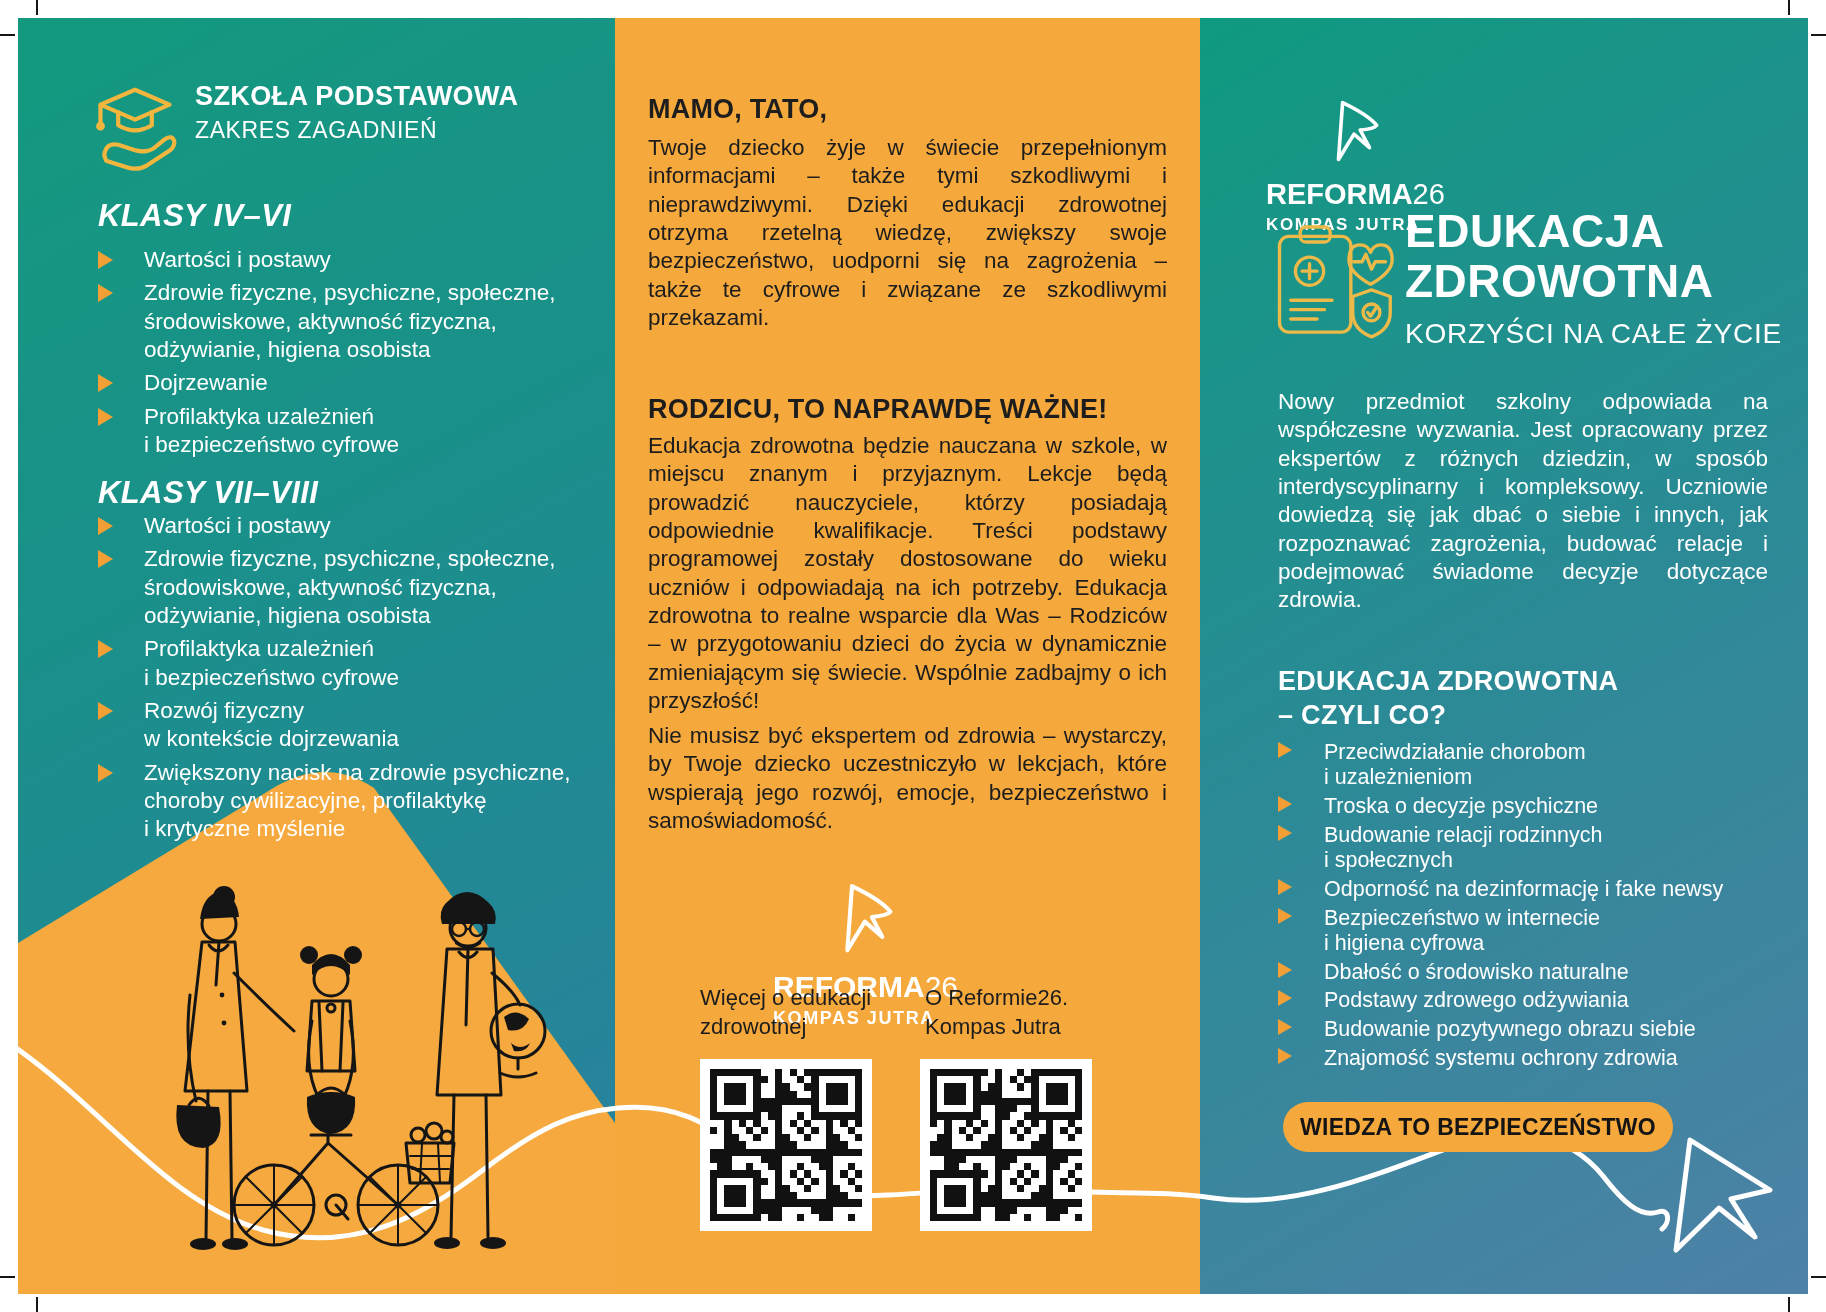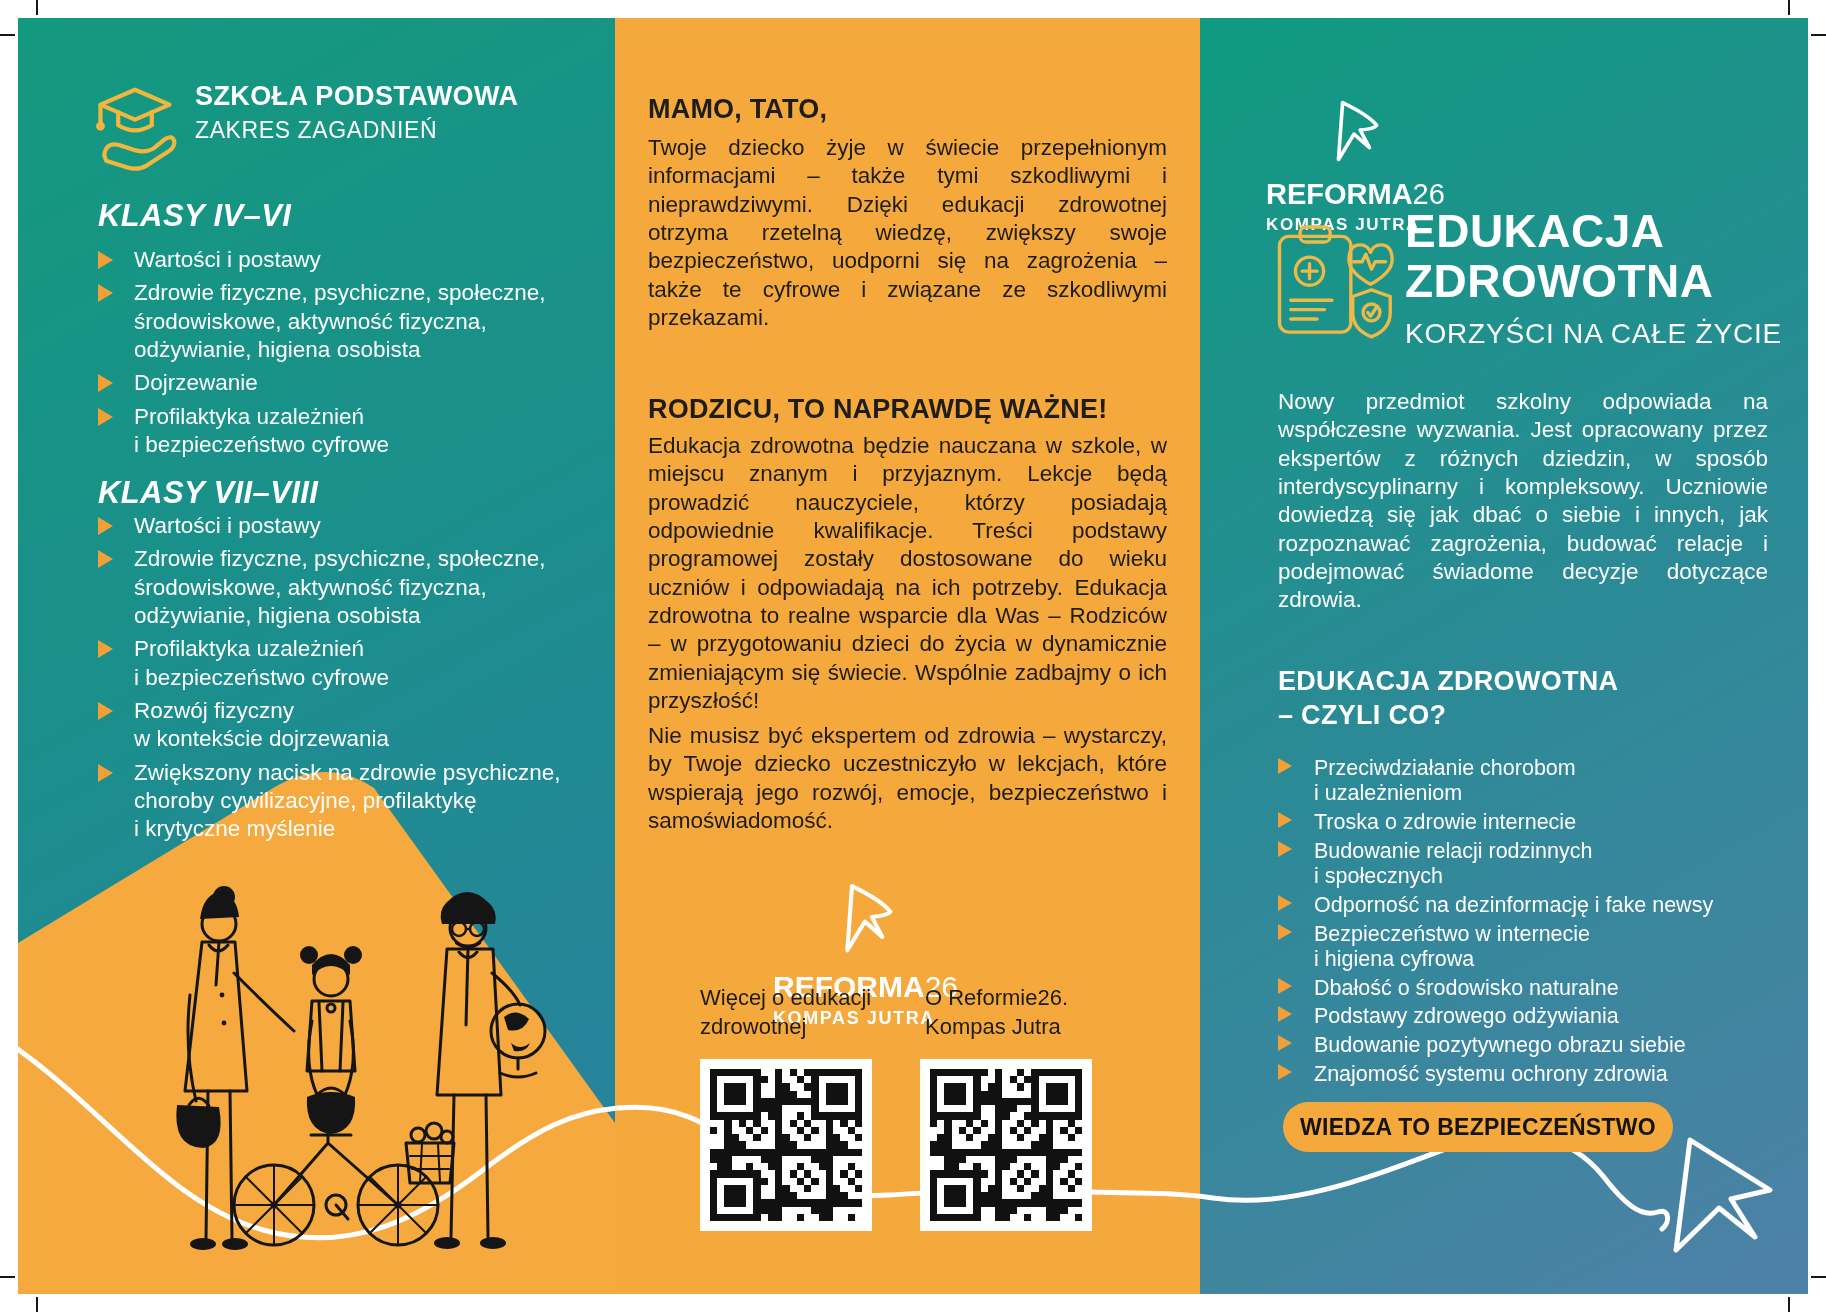--- a/index.html
+++ b/index.html
@@ -20,21 +20,21 @@
   #sheet{position:absolute;left:18px;top:18px;width:1790px;height:1276px;display:flex;}
   .panel{position:relative;height:1276px;overflow:hidden;}
   #panel-left{width:597px;background:linear-gradient(152deg,#13997E 0%,#1B8F8C 45%,#2B80A0 100%);}
   #panel-mid{width:585px;background:var(--orange);}
   #panel-right{width:608px;background:linear-gradient(150deg,#0F9A80 0%,#2B8A96 50%,#4E81A7 100%);}
   
   .abs{position:absolute;}
   .pre{white-space:pre-line;}
   .just{text-align:justify;}
   ul{margin:0;padding:0;list-style:none;}
-  li{position:relative;padding-left:36px;color:#fff;}
+  li{position:relative;padding-left:46px;color:#fff;}
   .tri{position:absolute;left:0;top:5px;width:0;height:0;
        border-left:15px solid var(--arrow);
        border-top:9px solid transparent;border-bottom:9px solid transparent;}
   
   #lp-header{left:75px;top:62px;display:flex;gap:18px;align-items:flex-start;}
   #lp-title{font-size:27px;font-weight:bold;color:#fff;letter-spacing:.4px;line-height:1.2;}
   #lp-subtitle{font-size:23px;color:#fff;margin-top:5px;letter-spacing:.6px;}
   .klasy{font-size:31px;font-weight:bold;color:#fff;letter-spacing:.4px;font-style:italic;}
   #lp-h1{left:80px;top:180px;}
   #lp-list1{left:80px;top:228px;width:488px;font-size:22.5px;line-height:1.26;}
@@ -65,21 +65,21 @@
   #mp-qr2{left:305px;top:1041px;}
   
   #rp-brand{left:66px;top:78px;}
   #rp-brand .brand-name{font-size:29px;}
   #rp-brand .brand-tag{font-size:17px;}
   #rp-badge{left:72px;top:198px;}
   #rp-title{left:205px;top:188px;font-size:46px;font-weight:bold;color:#fff;line-height:1.09;letter-spacing:.5px;}
   #rp-subtitle{left:205px;top:300px;font-size:28px;color:#fff;letter-spacing:.8px;}
   #rp-intro{left:78px;top:370px;width:490px;font-size:22.5px;line-height:1.26;color:#fff;}
   #rp-listhead{left:78px;top:646px;font-size:27px;font-weight:bold;color:#fff;line-height:1.27;letter-spacing:.3px;}
-  #rp-list{left:78px;top:738px;width:505px;font-size:21.5px;line-height:1.16;}
+  #rp-list{left:78px;top:722px;width:505px;font-size:21.5px;line-height:1.16;}
   #rp-list li+li{margin-top:4px;}
   #rp-list .tri{top:2px;border-left-width:14px;border-top-width:8px;border-bottom-width:8px;}
   #rp-button{left:83px;top:1084px;width:390px;height:50px;background:var(--orange);
              border-radius:28px;display:flex;align-items:center;justify-content:center;
              font-size:23px;font-weight:bold;color:#141414;letter-spacing:.3px;z-index:10;}
   
   #wave{position:absolute;left:0;top:0;width:1790px;height:1276px;z-index:5;pointer-events:none;}
 </style>
 </head>
 <body>
@@ -577,21 +577,21 @@
     <div id="rp-title" class="abs pre">EDUKACJA
 ZDROWOTNA</div>
     <div id="rp-subtitle" class="abs">KORZYŚCI NA CAŁE ŻYCIE</div>
     <div id="rp-intro" class="abs just">Nowy przedmiot szkolny odpowiada na współczesne wyzwania. Jest opracowany przez ekspertów z różnych dziedzin, w sposób interdyscyplinarny i kompleksowy. Uczniowie dowiedzą się jak dbać o siebie i innych, jak rozpoznawać zagrożenia, budować relacje i podejmować świadome decyzje dotyczące zdrowia.</div>
     <div id="rp-listhead" class="abs pre">EDUKACJA ZDROWOTNA
 – CZYLI CO?</div>
 
     <ul id="rp-list" class="abs">
       <li><span class="tri"></span><span class="pre">Przeciwdziałanie chorobom
 i uzależnieniom</span></li>
-      <li><span class="tri"></span><span class="pre">Troska o zdrowie internecie</span></li>
+      <li><span class="tri"></span><span class="pre">Troska o decyzje psychiczne</span></li>
       <li><span class="tri"></span><span class="pre">Budowanie relacji rodzinnych
 i społecznych</span></li>
       <li><span class="tri"></span><span class="pre">Odporność na dezinformację i fake newsy</span></li>
       <li><span class="tri"></span><span class="pre">Bezpieczeństwo w internecie
 i higiena cyfrowa</span></li>
       <li><span class="tri"></span><span class="pre">Dbałość o środowisko naturalne</span></li>
       <li><span class="tri"></span><span class="pre">Podstawy zdrowego odżywiania</span></li>
       <li><span class="tri"></span><span class="pre">Budowanie pozytywnego obrazu siebie</span></li>
       <li><span class="tri"></span><span class="pre">Znajomość systemu ochrony zdrowia</span></li>
     </ul>

